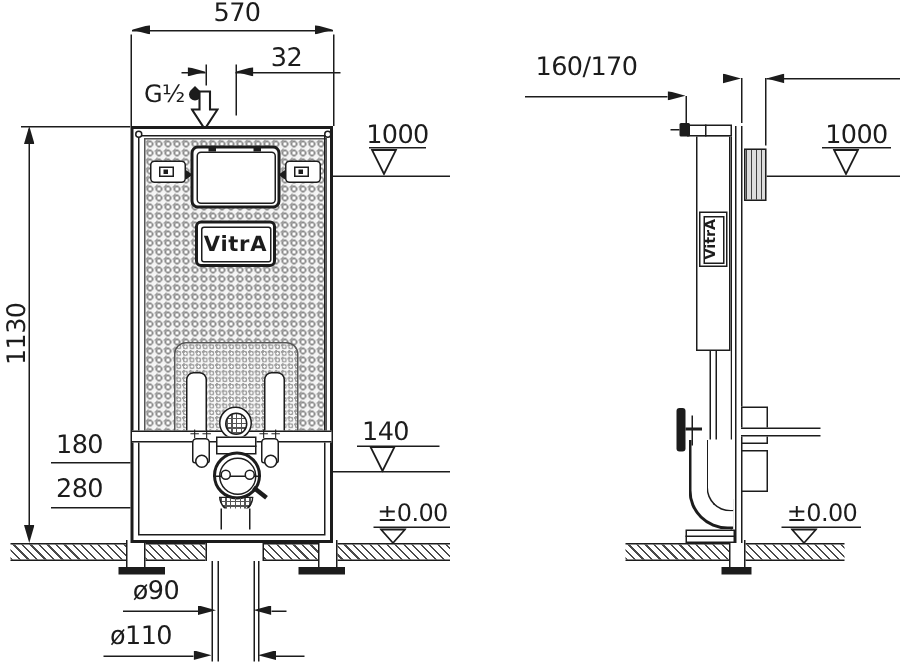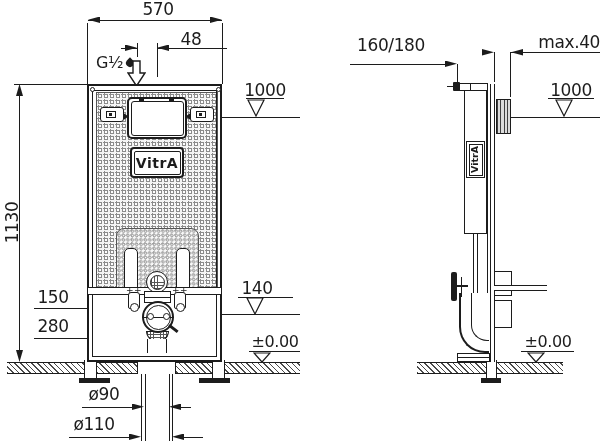--- a/index.html
+++ b/index.html
@@ -47,21 +47,21 @@
 
   <div class="a" style="left:0;top:0;width:320px;height:442px;">
 
     <div class="dim ctr" style="left:130px;top:1px;width:56px;">570</div>
     <div class="hl" style="left:88px;top:19.5px;width:134px;"></div>
     <div class="ar l" style="left:88px;top:16.5px;"></div>
     <div class="ar r" style="left:210px;top:16.5px;"></div>
     <div class="vl" style="left:87px;top:23px;height:61px;"></div>
     <div class="vl" style="left:221.5px;top:23px;height:61px;"></div>
 
-    <div class="dim ctr" style="left:175px;top:31px;width:32px;">48</div>
+    <div class="dim ctr" style="left:175px;top:31px;width:32px;">32</div>
     <div class="hl" style="left:157px;top:47.5px;width:70px;"></div>
     <div class="hl" style="left:121px;top:47.5px;width:16px;"></div>
     <div class="ar r" style="left:125px;top:44.5px;"></div>
     <div class="ar l" style="left:157px;top:44.5px;"></div>
     <div class="vl" style="left:136.5px;top:43px;height:14px;"></div>
     <div class="vl" style="left:156.5px;top:43px;height:34px;"></div>
 
     <div class="dim s" style="left:96px;top:55px;">G½</div>
     <div class="a dark" style="left:126px;top:59px;width:8px;height:8px;border-radius:0 50% 50% 50%;transform:rotate(45deg);"></div>
     <div class="a" style="left:127px;top:60px;">
@@ -78,21 +78,21 @@
         </svg>
     </div>
     <div class="hl" style="left:214px;top:116.5px;width:86px;"></div>
 
     <div class="dim ctr" style="left:-16px;top:214px;width:56px;transform:rotate(-90deg);">1130</div>
     <div class="vl" style="left:19px;top:86px;height:266px;"></div>
     <div class="arv u" style="left:16px;top:84px;"></div>
     <div class="arv d" style="left:16px;top:350px;"></div>
     <div class="hl" style="left:14px;top:83.5px;width:73px;"></div>
 
-    <div class="dim ctr" style="left:34px;top:289px;width:38px;">150</div>
+    <div class="dim ctr" style="left:34px;top:289px;width:38px;">180</div>
     <div class="hl" style="left:34px;top:307.5px;width:96px;"></div>
     <div class="ar r" style="left:118px;top:304.5px;"></div>
     <div class="ar l" style="left:178px;top:304.5px;"></div>
     <div class="hl" style="left:190px;top:307.5px;width:6px;"></div>
 
     <div class="dim ctr" style="left:34px;top:318px;width:38px;">280</div>
     <div class="hl" style="left:34px;top:337.5px;width:89px;"></div>
     <div class="ar r" style="left:111px;top:334.5px;"></div>
     <div class="ar l" style="left:187px;top:334.5px;"></div>
     <div class="hl" style="left:199px;top:337.5px;width:5px;"></div>
@@ -191,28 +191,27 @@
 
     <div class="dim ctr" style="left:66px;top:416px;width:56px;">ø110</div>
     <div class="hl" style="left:69px;top:436.5px;width:60px;"></div>
     <div class="ar r" style="left:129px;top:433.5px;"></div>
     <div class="ar l" style="left:172px;top:433.5px;"></div>
     <div class="hl" style="left:184px;top:436.5px;width:19px;"></div>
   </div>
 
   <div class="a" style="left:320px;top:0;width:280px;height:442px;">
 
-    <div class="dim rgt" style="left:198px;top:34px;width:82px;">max.40</div>
     <div class="hl" style="left:191px;top:52px;width:89px;"></div>
     <div class="ar l" style="left:191px;top:49px;"></div>
     <div class="ar r" style="left:162px;top:49px;"></div>
     <div class="vl" style="left:173.5px;top:52px;height:30px;"></div>
     <div class="vl" style="left:189.5px;top:52px;height:45px;"></div>
 
-    <div class="dim ctr" style="left:26px;top:37px;width:90px;">160/180</div>
+    <div class="dim ctr" style="left:26px;top:37px;width:90px;">160/170</div>
     <div class="hl" style="left:30px;top:63.5px;width:95px;"></div>
     <div class="ar r" style="left:125px;top:60.5px;"></div>
     <div class="vl" style="left:136.5px;top:64px;height:19px;"></div>
 
     <div class="dim ctr" style="left:229px;top:82px;width:44px;">1000</div>
     <div class="hl" style="left:228px;top:98px;width:46px;"></div>
     <div class="a" style="left:235px;top:98.5px;">
       <svg width="18" height="18" viewBox="0 0 18 18">
           <polygon points="1,1 17,1 9,17" fill="none" stroke="#1c1c1c" stroke-width="1.2"></polygon>
         </svg>

